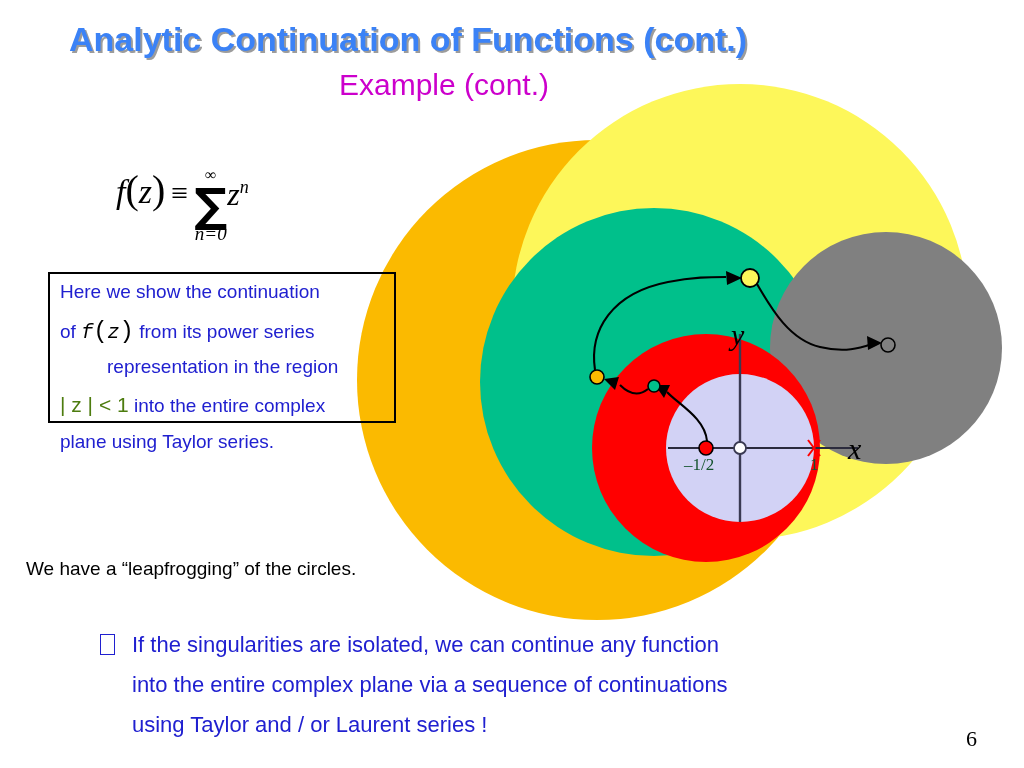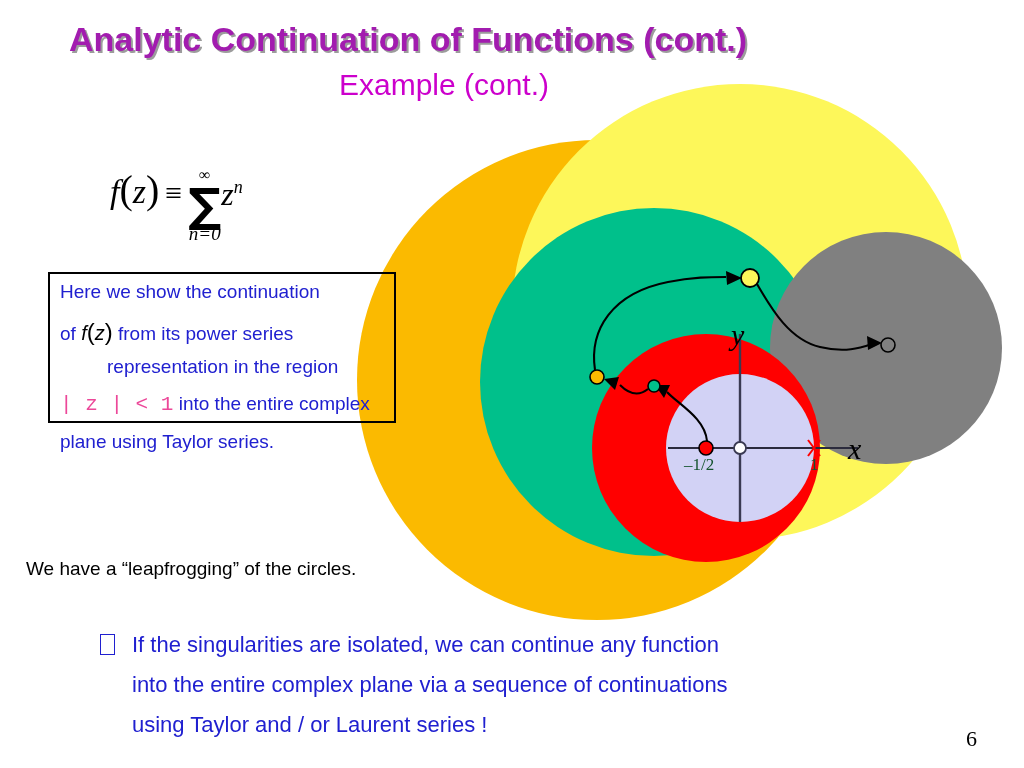--- a/index.html
+++ b/index.html
@@ -8,32 +8,32 @@
     width:1024px;height:768px;position:relative;overflow:hidden;
     background:#ffffff;
     font-family:"Liberation Sans", sans-serif;
   }
   .slide{position:absolute;left:0;top:0;width:1024px;height:768px;}
 
   
   #title{
     position:absolute;left:0;top:20px;width:816px;text-align:center;
     font-size:34px;font-weight:bold;letter-spacing:0px;
-    color:#a21caf;
+    color:#3b82f6;
     text-shadow:2px 2px 0 #9c9c9c;
     white-space:nowrap;
   }
   #subtitle{
     position:absolute;left:0;top:68px;width:888px;text-align:center;
     font-size:30px;color:#CC00CC;white-space:nowrap;
   }
 
   
   #formula{
-    position:absolute;left:110px;top:160px;
+    position:absolute;left:116px;top:160px;
     font-family:"Liberation Serif", serif;
     color:#000;
   }
   .fz{font-size:34px;font-style:italic;}
   .paren{font-size:40px;font-style:normal;}
   .equiv{font-size:30px;padding:0 6px;}
   .sumwrap{display:inline-block;text-align:center;vertical-align:middle;position:relative;top:6px;}
   .sumtop{font-size:16px;line-height:13px;}
   .sumsign{font-size:46px;line-height:42px;font-weight:bold;font-family:"DejaVu Sans",sans-serif;}
   .sumbot{font-size:19px;line-height:16px;font-style:italic;}
@@ -48,24 +48,24 @@
   }
   #textbox .tline{
     position:absolute;left:10px;color:#2020D0;font-size:19px;white-space:nowrap;
   }
   #textbox .tline.l0{top:7px;}
   #textbox .tline.l1{top:44px;}
   #textbox .tline.l2{top:82px;margin-left:47px;}
   #textbox .tline.l3{top:119px;}
   #textbox .tline.l4{top:157px;}
   .mathinline{
-    font-family:Liberation Sans, sans-serif;color:#000;font-style:italic;font-size:20px;
+    font-family:Liberation Mono, monospace;color:#000;font-style:italic;font-size:20px;
   }
   .mathinline .pp{font-style:normal;font-size:24px;}
-  .absz{font-family:Liberation Mono, monospace;color:#ec4899;font-size:21px;}
+  .absz{font-family:Liberation Sans, sans-serif;color:#4d7c0f;font-size:21px;}
 
   
   #leapfrog{
     position:absolute;left:26px;top:558px;font-size:19px;color:#000;white-space:nowrap;
   }
 
   
   #bullet{
     position:absolute;left:100px;top:630px;width:880px;color:#2020D0;
   }

